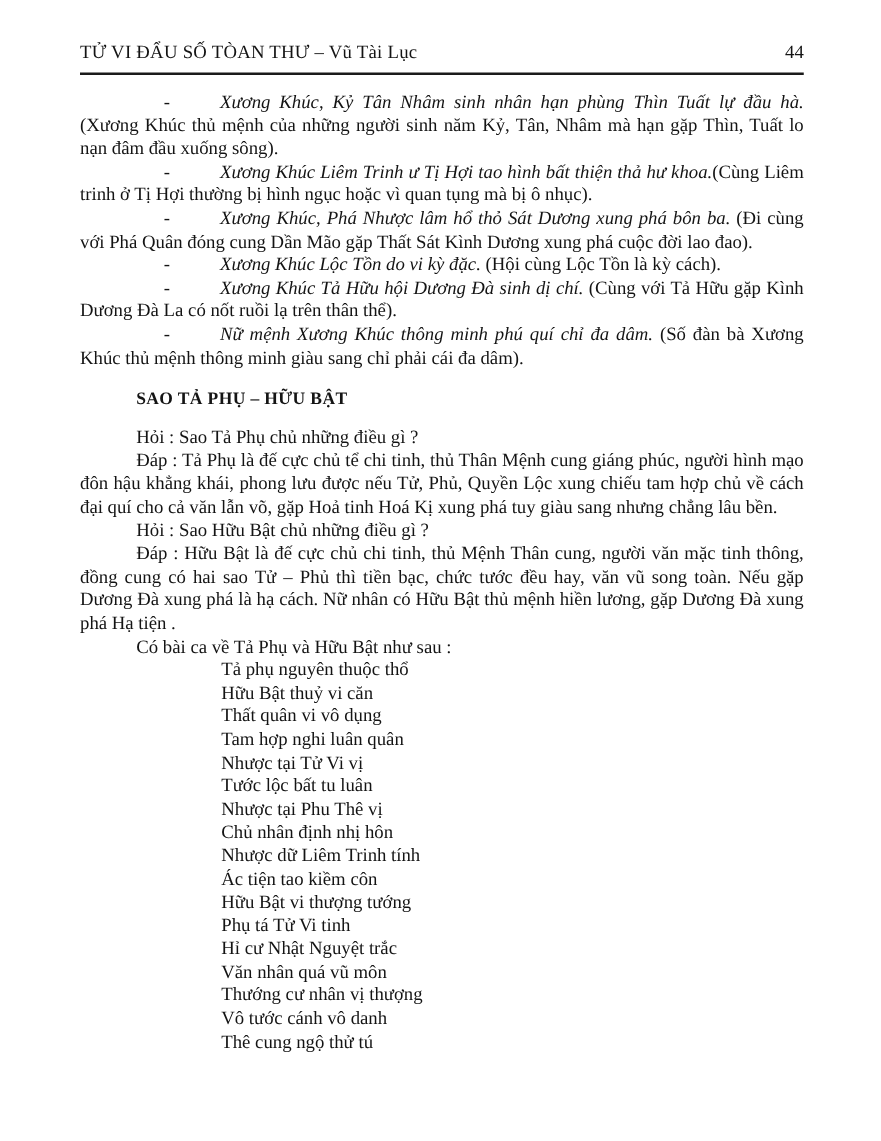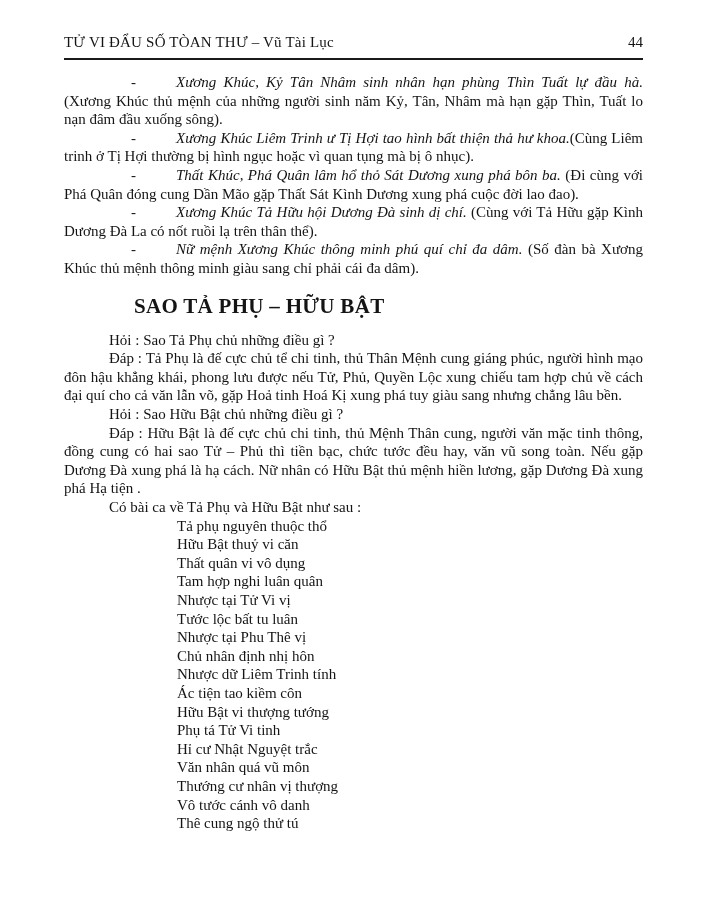--- a/index.html
+++ b/index.html
@@ -37,23 +37,23 @@
     font-size: 15px;
     line-height: 18.6px;
     text-align: justify;
   }
   p { margin: 0; }
   .bullet { text-indent: 67px; }
   .bullet .dash { margin-right: 21px; }
   .bullet i { font-style: italic; margin-left: 19px; }
   
   .section-heading {
-    font-size: 21px;
+    font-size: 14px;
     font-weight: bold;
-    margin: 16px 0 13px 70px;
+    margin: 16px 0 13px 45px;
     letter-spacing: 0.3px;
     text-align: left;
     line-height: 1.15;
   }
   
   .qa { text-indent: 45px; }
   
   .poem {
     margin-left: 113px;
     text-align: left;
@@ -69,22 +69,23 @@
     <span class="book-title">TỬ VI ĐẨU SỐ TÒAN THƯ – Vũ Tài Lục</span>
     <span class="page-number">44</span>
   </div>
 
   <div class="body-text">
 
     <p class="bullet"><span class="dash">-</span><i>Xương Khúc, Kỷ Tân Nhâm sinh nhân hạn phùng Thìn Tuất lự đầu hà.</i><span> (Xương Khúc thủ mệnh của những người sinh năm Kỷ, Tân, Nhâm mà hạn gặp Thìn, Tuất lo nạn đâm đầu xuống sông).</span></p>
 
     <p class="bullet"><span class="dash">-</span><i>Xương Khúc Liêm Trinh ư Tị Hợi tao hình bất thiện thả hư khoa.</i><span>(Cùng Liêm trinh ở Tị Hợi thường bị hình ngục hoặc vì quan tụng mà bị ô nhục).</span></p>
 
-    <p class="bullet"><span class="dash">-</span><i>Thất Khúc, Phá Quân lâm hổ thỏ Sát Dương xung phá bôn ba.</i><span> (Đi cùng với Phá Quân đóng cung Dần Mão gặp Thất Sát Kình Dương xung phá cuộc đời lao đao).</span></p>
+    <p class="bullet"><span class="dash">-</span><i>Xương Khúc, Phá Nhược lâm hổ thỏ Sát Dương xung phá bôn ba.</i><span> (Đi cùng với Phá Quân đóng cung Dần Mão gặp Thất Sát Kình Dương xung phá cuộc đời lao đao).</span></p>
 
+    <p class="bullet"><span class="dash">-</span><i>Xương Khúc Lộc Tồn do vi kỳ đặc.</i><span> (Hội cùng Lộc Tồn là kỳ cách).</span></p>
 
     <p class="bullet"><span class="dash">-</span><i>Xương Khúc Tả Hữu hội Dương Đà sinh dị chí.</i><span> (Cùng với Tả Hữu gặp Kình Dương Đà La có nốt ruồi lạ trên thân thể).</span></p>
 
     <p class="bullet"><span class="dash">-</span><i>Nữ mệnh Xương Khúc thông minh phú quí chỉ đa dâm.</i><span> (Số đàn bà Xương Khúc thủ mệnh thông minh giàu sang chỉ phải cái đa dâm).</span></p>
 
     <h1 class="section-heading">SAO TẢ PHỤ – HỮU BẬT</h1>
 
     <p class="qa">Hỏi : Sao Tả Phụ chủ những điều gì ?</p>
     <p class="qa">Đáp : Tả Phụ là đế cực chủ tể chi tinh, thủ Thân Mệnh cung giáng phúc, người hình mạo đôn hậu khẳng khái, phong lưu được nếu Tử, Phủ, Quyền Lộc xung chiếu tam hợp chủ về cách đại quí cho cả văn lẫn võ, gặp Hoả tinh Hoá Kị xung phá tuy giàu sang nhưng chẳng lâu bền.</p>
     <p class="qa">Hỏi : Sao Hữu Bật chủ những điều gì ?</p>

